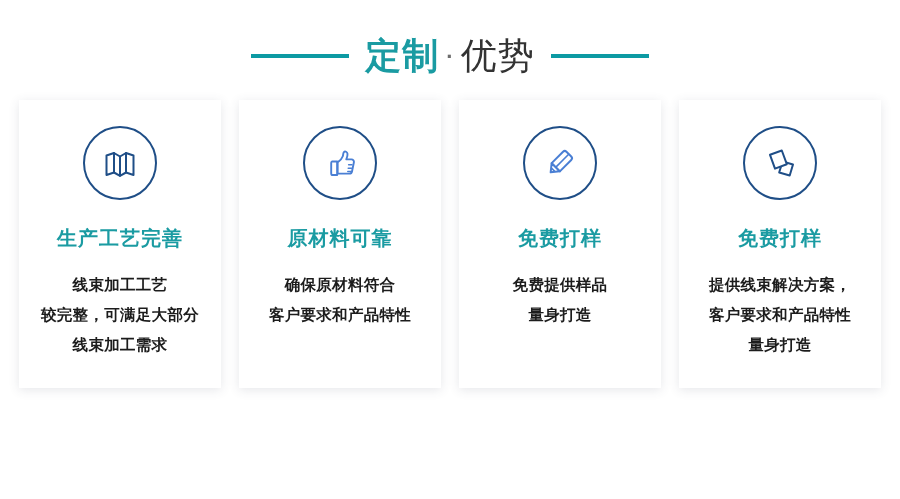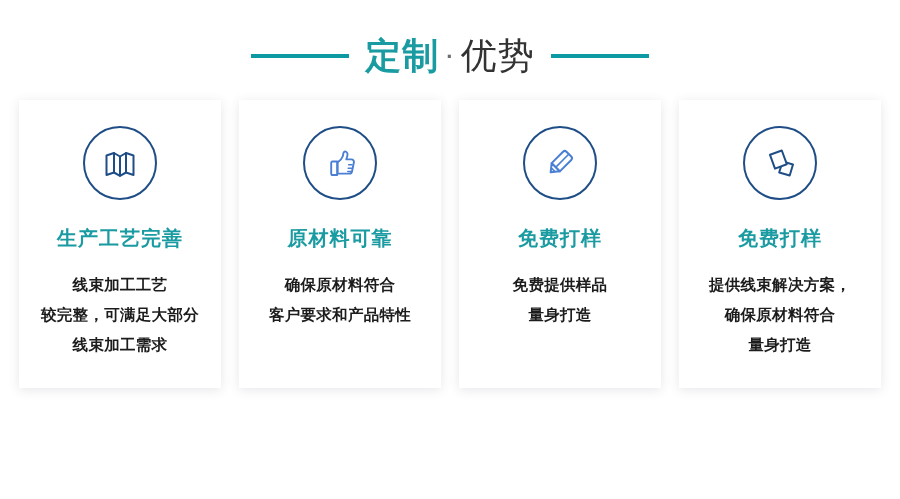--- a/index.html
+++ b/index.html
@@ -173,17 +173,17 @@
 
   <div class="card">
     <div class="icon-circle">
       <svg width="42" height="42" viewBox="0 0 42 42" fill="none">
         <path d="M23.5 19.5 L34 22.5 L30.7 33.5 L20.2 30.5 Z" stroke="#1f4e87" stroke-width="2" stroke-linejoin="round" fill="#ffffff"></path>
         <path d="M11 12.8 L22.8 8.5 L27.8 22.2 L16 26.6 Z" stroke="#1f4e87" stroke-width="2" stroke-linejoin="round" fill="#ffffff"></path>
       </svg>
     </div>
     <div class="card-title">免费打样</div>
     <div class="card-desc">提供线束解决方案，
-确保原材料符合
+客户要求和产品特性
 量身打造</div>
   </div>
 
 </div>
 
 </body></html>

